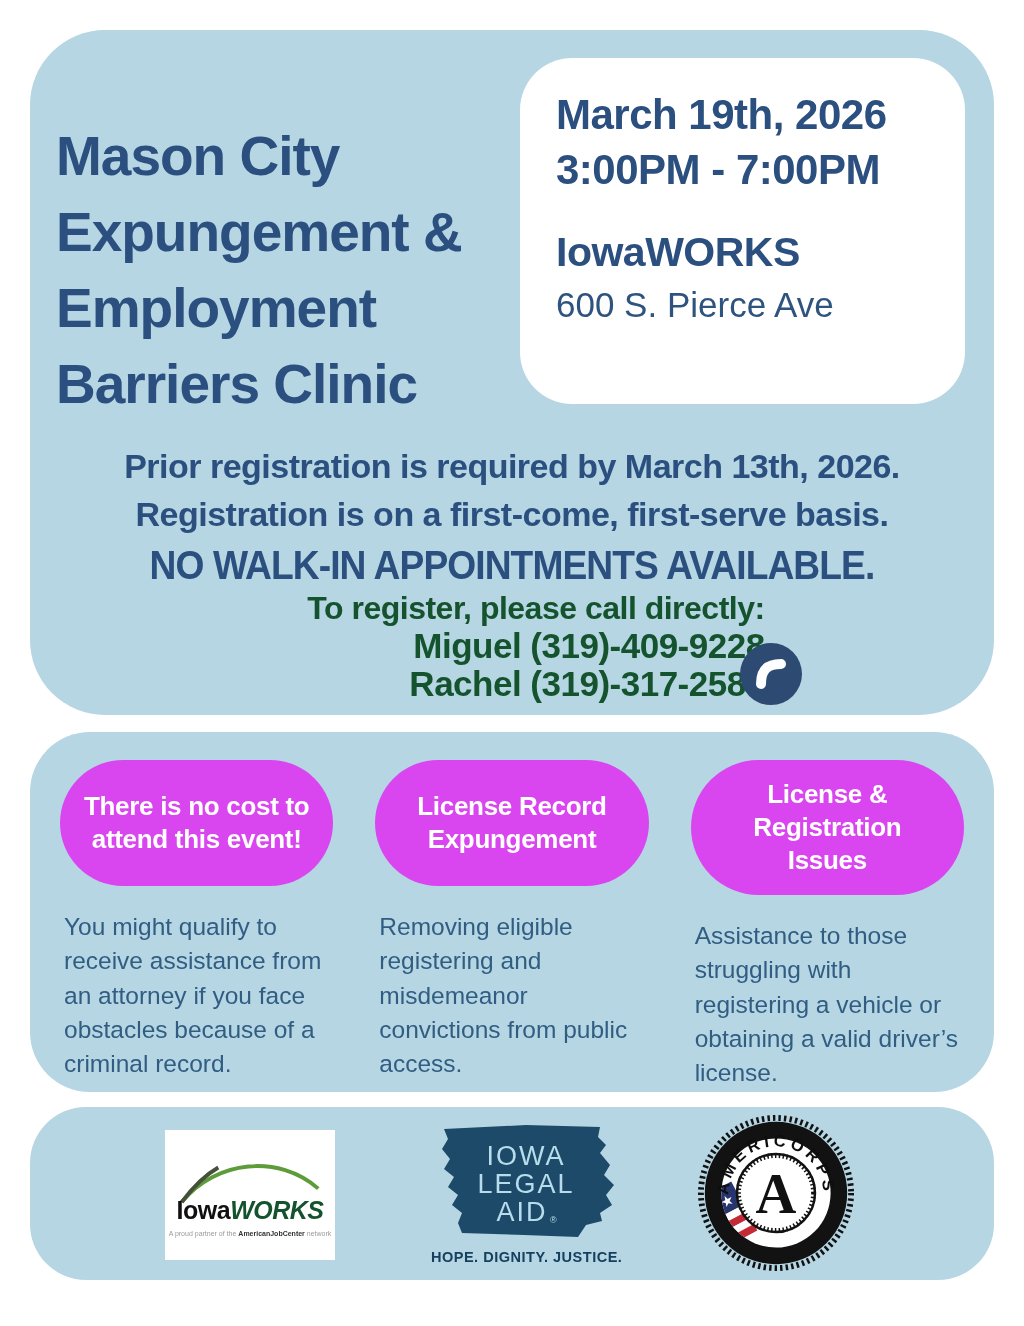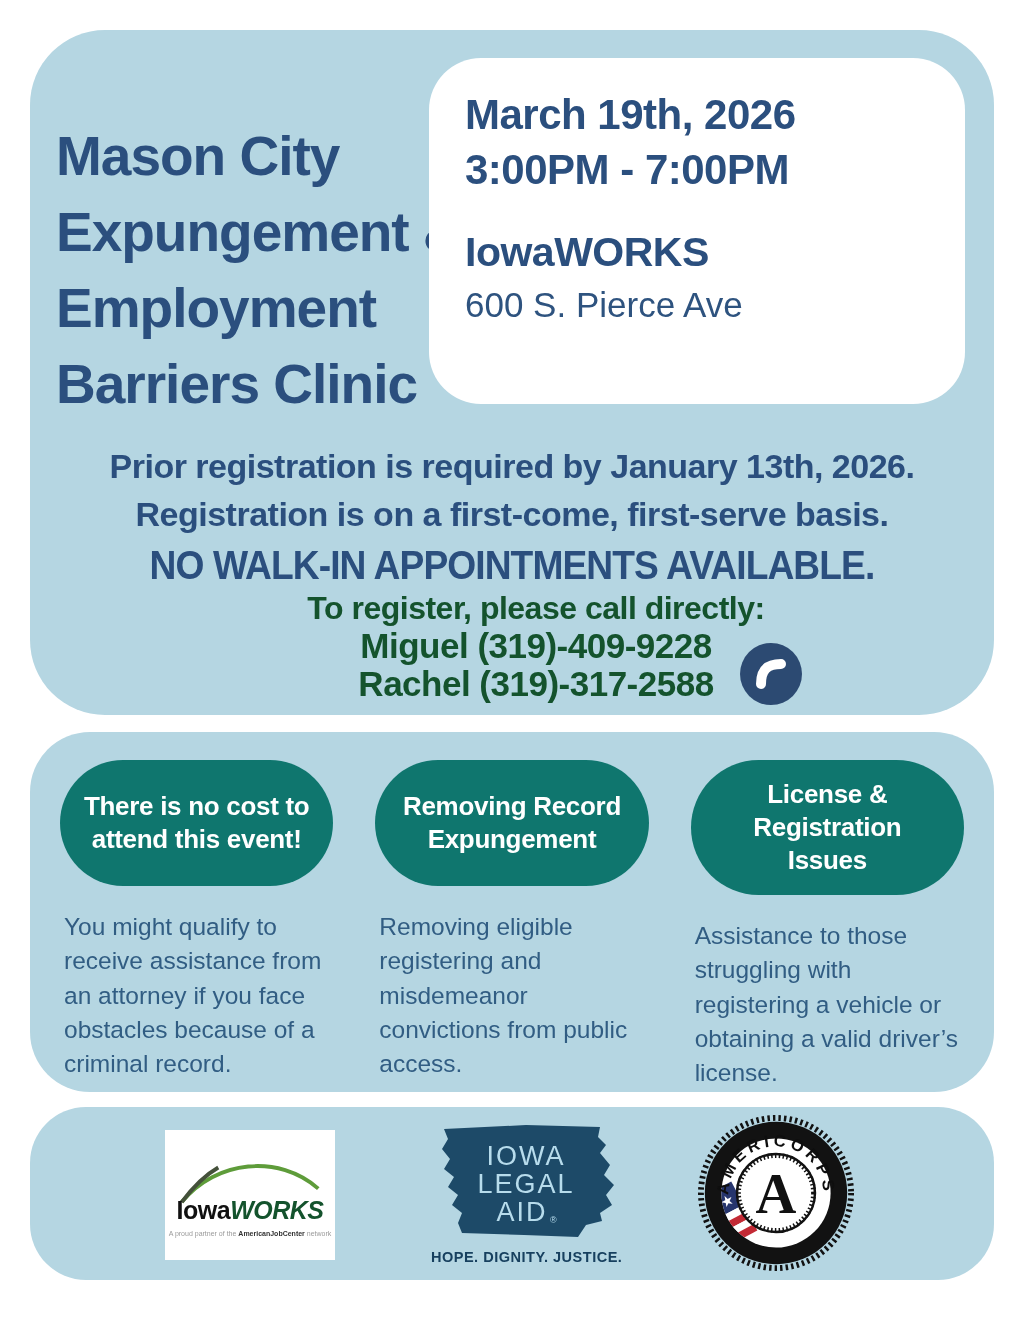--- a/index.html
+++ b/index.html
@@ -13,43 +13,43 @@
   #card-mid { top:732px; height:360px; border-radius:60px; box-sizing:border-box;
               padding:28px 30px 0 30px; display:grid; grid-template-columns:1fr 1fr 1fr; column-gap:42px; }
   #card-bot { top:1107px; height:173px; border-radius:56px; }
 
   .title {
     position:absolute; left:26px; top:52px; width:486px;
     font-size:55px; font-weight:700; color:#2b4f7e; line-height:1.38;
     letter-spacing:-1px; white-space:pre-line;
   }
   .info-box {
-    position:absolute; top:28px; right:29px; width:536px; height:346px;
+    position:absolute; top:28px; right:29px; width:445px; height:346px;
     background:#ffffff; border-radius:52px; box-sizing:border-box; padding:30px 20px 0 36px;
   }
   .info-date, .info-time { font-size:42px; font-weight:700; color:#2b4f7e; line-height:1.3; letter-spacing:-0.5px; }
   .info-venue { margin-top:32px; font-size:41px; font-weight:700; color:#2b4f7e; letter-spacing:-0.5px; }
   .info-addr  { margin-top:5px; font-size:35px; color:#2e537f; line-height:1.38; }
 
   .reg { position:absolute; top:412px; left:0; width:100%; text-align:center; color:#2b4f7e; }
   .reg-line { font-size:34px; font-weight:700; line-height:1.42; letter-spacing:-0.5px; }
   .reg-caps { font-size:40px; font-weight:700; letter-spacing:-1px; transform:scaleX(.93); margin-top:4px; }
 
   .call {
     position:absolute; top:560px; left:50%; transform:translateX(calc(-50% + 24px));
     text-align:center; color:#14532d;
   }
   .call-heading { font-size:32px; font-weight:700; letter-spacing:-0.5px; }
-  .call-phone   { font-size:35px; font-weight:700; line-height:1.08; letter-spacing:-0.5px; }
+  .call-phone   { font-size:35px; font-weight:700; line-height:1.08; letter-spacing:-0.5px;text-align:right; }
   .call-phone:first-of-type { margin-top:7px; }
   .phone-badge { position:absolute; left:710px; top:613px; width:62px; height:62px; }
 
   .svc { }
   .pill {
-    background:#0f766e; color:#ffffff; border-radius:70px;
+    background:#d946ef; color:#ffffff; border-radius:70px;
     font-size:26px; font-weight:700; line-height:1.27; letter-spacing:-0.3px;
     text-align:center; white-space:pre-line;
     display:flex; align-items:center; justify-content:center;
     padding:18px 18px; min-height:126px; box-sizing:border-box;
   }
   .svc-desc {
     margin-top:24px; padding-left:4px;
     font-size:24.5px; color:#315d83; line-height:1.4; white-space:pre-line;
   }
 
@@ -81,21 +81,21 @@
   <div class="info-box">
     <div class="info-date">March 19th, 2026</div>
     <div class="info-time">3:00PM - 7:00PM</div>
     <div class="info-venue">IowaWORKS</div>
     <div class="info-addr">
       <div>600 S. Pierce Ave</div>
     </div>
   </div>
 
   <div class="reg">
-    <div class="reg-line">Prior registration is required by January 13th, 2026.</div>
+    <div class="reg-line">Prior registration is required by March 13th, 2026.</div>
     <div class="reg-line">Registration is on a first-come, first-serve basis.</div>
     <div class="reg-caps">NO WALK-IN APPOINTMENTS AVAILABLE.</div>
   </div>
 
   <div class="call">
     <div class="call-heading">To register, please call directly:</div>
     <div class="call-phone">Miguel (319)-409-9228</div>
     <div class="call-phone">Rachel (319)-317-2588</div>
   </div>
 
@@ -109,21 +109,21 @@
   <div class="svc">
     <div class="pill">There is no cost to
 attend this event!</div>
     <div class="svc-desc">You might qualify to
 receive assistance from
 an attorney if you face
 obstacles because of a
 criminal record.</div>
   </div>
   <div class="svc">
-    <div class="pill">Removing Record
+    <div class="pill">License Record
 Expungement</div>
     <div class="svc-desc">Removing eligible
 registering and
 misdemeanor
 convictions from public
 access.</div>
   </div>
   <div class="svc">
     <div class="pill">License &amp;
 Registration

